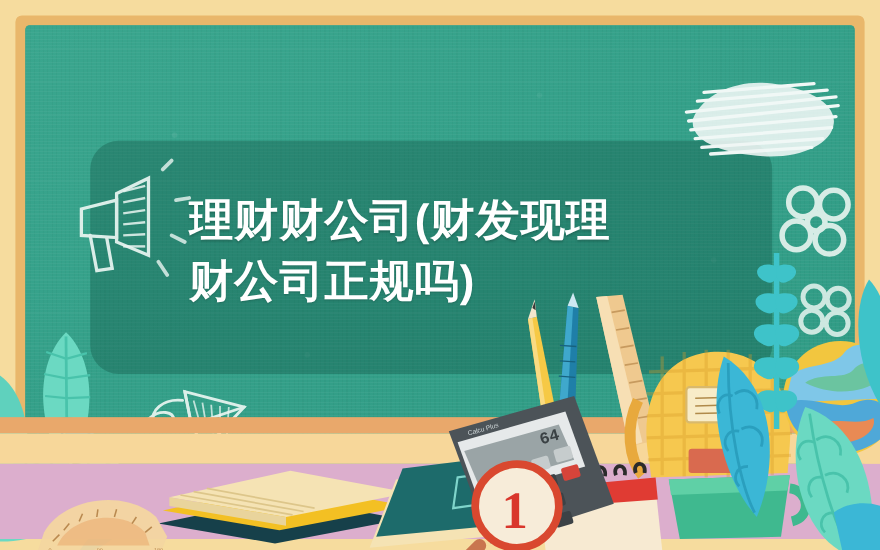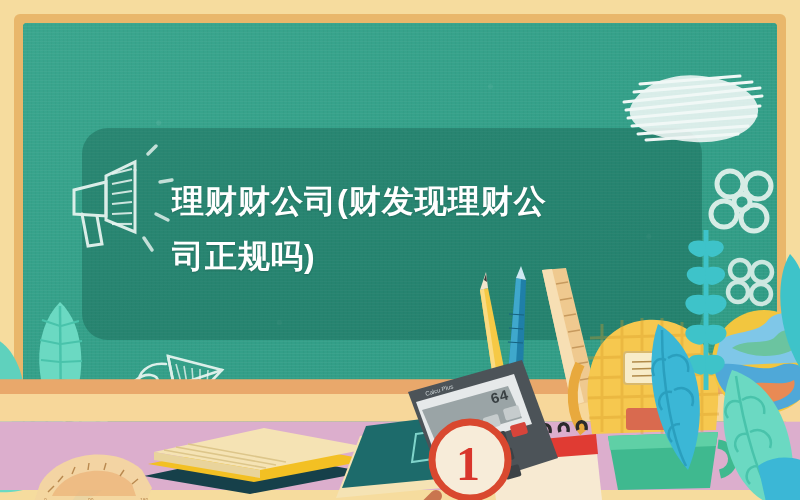--- a/index.html
+++ b/index.html
@@ -31,21 +31,21 @@
   .board-noise{position:absolute;inset:0;opacity:.16;
     background-image:
       repeating-linear-gradient(0deg, rgba(255,255,255,.25) 0 1px, transparent 1px 3px),
       repeating-linear-gradient(90deg, rgba(0,0,0,.16) 0 1px, transparent 1px 4px);}
 
   
   .title-panel{position:absolute;left:82px;top:128px;width:620px;height:212px;
     background:rgba(10,70,56,.30);border-radius:26px 26px 26px 26px;}
 
   .title-text{position:absolute;left:172px;top:174px;width:400px;
-    color:#ffffff;font-weight:bold;font-size:32px;line-height:55px;
+    color:#ffffff;font-weight:bold;font-size:40px;line-height:55px;
     letter-spacing:1px;text-shadow:0 1px 2px rgba(0,0,0,.18);
     white-space:pre-wrap;}
 
   
   .chalk{position:absolute;pointer-events:none;}
 
   
   .desk{position:absolute;left:0;bottom:0;width:800px;height:120px;}
 
   svg{display:block;overflow:visible;}

